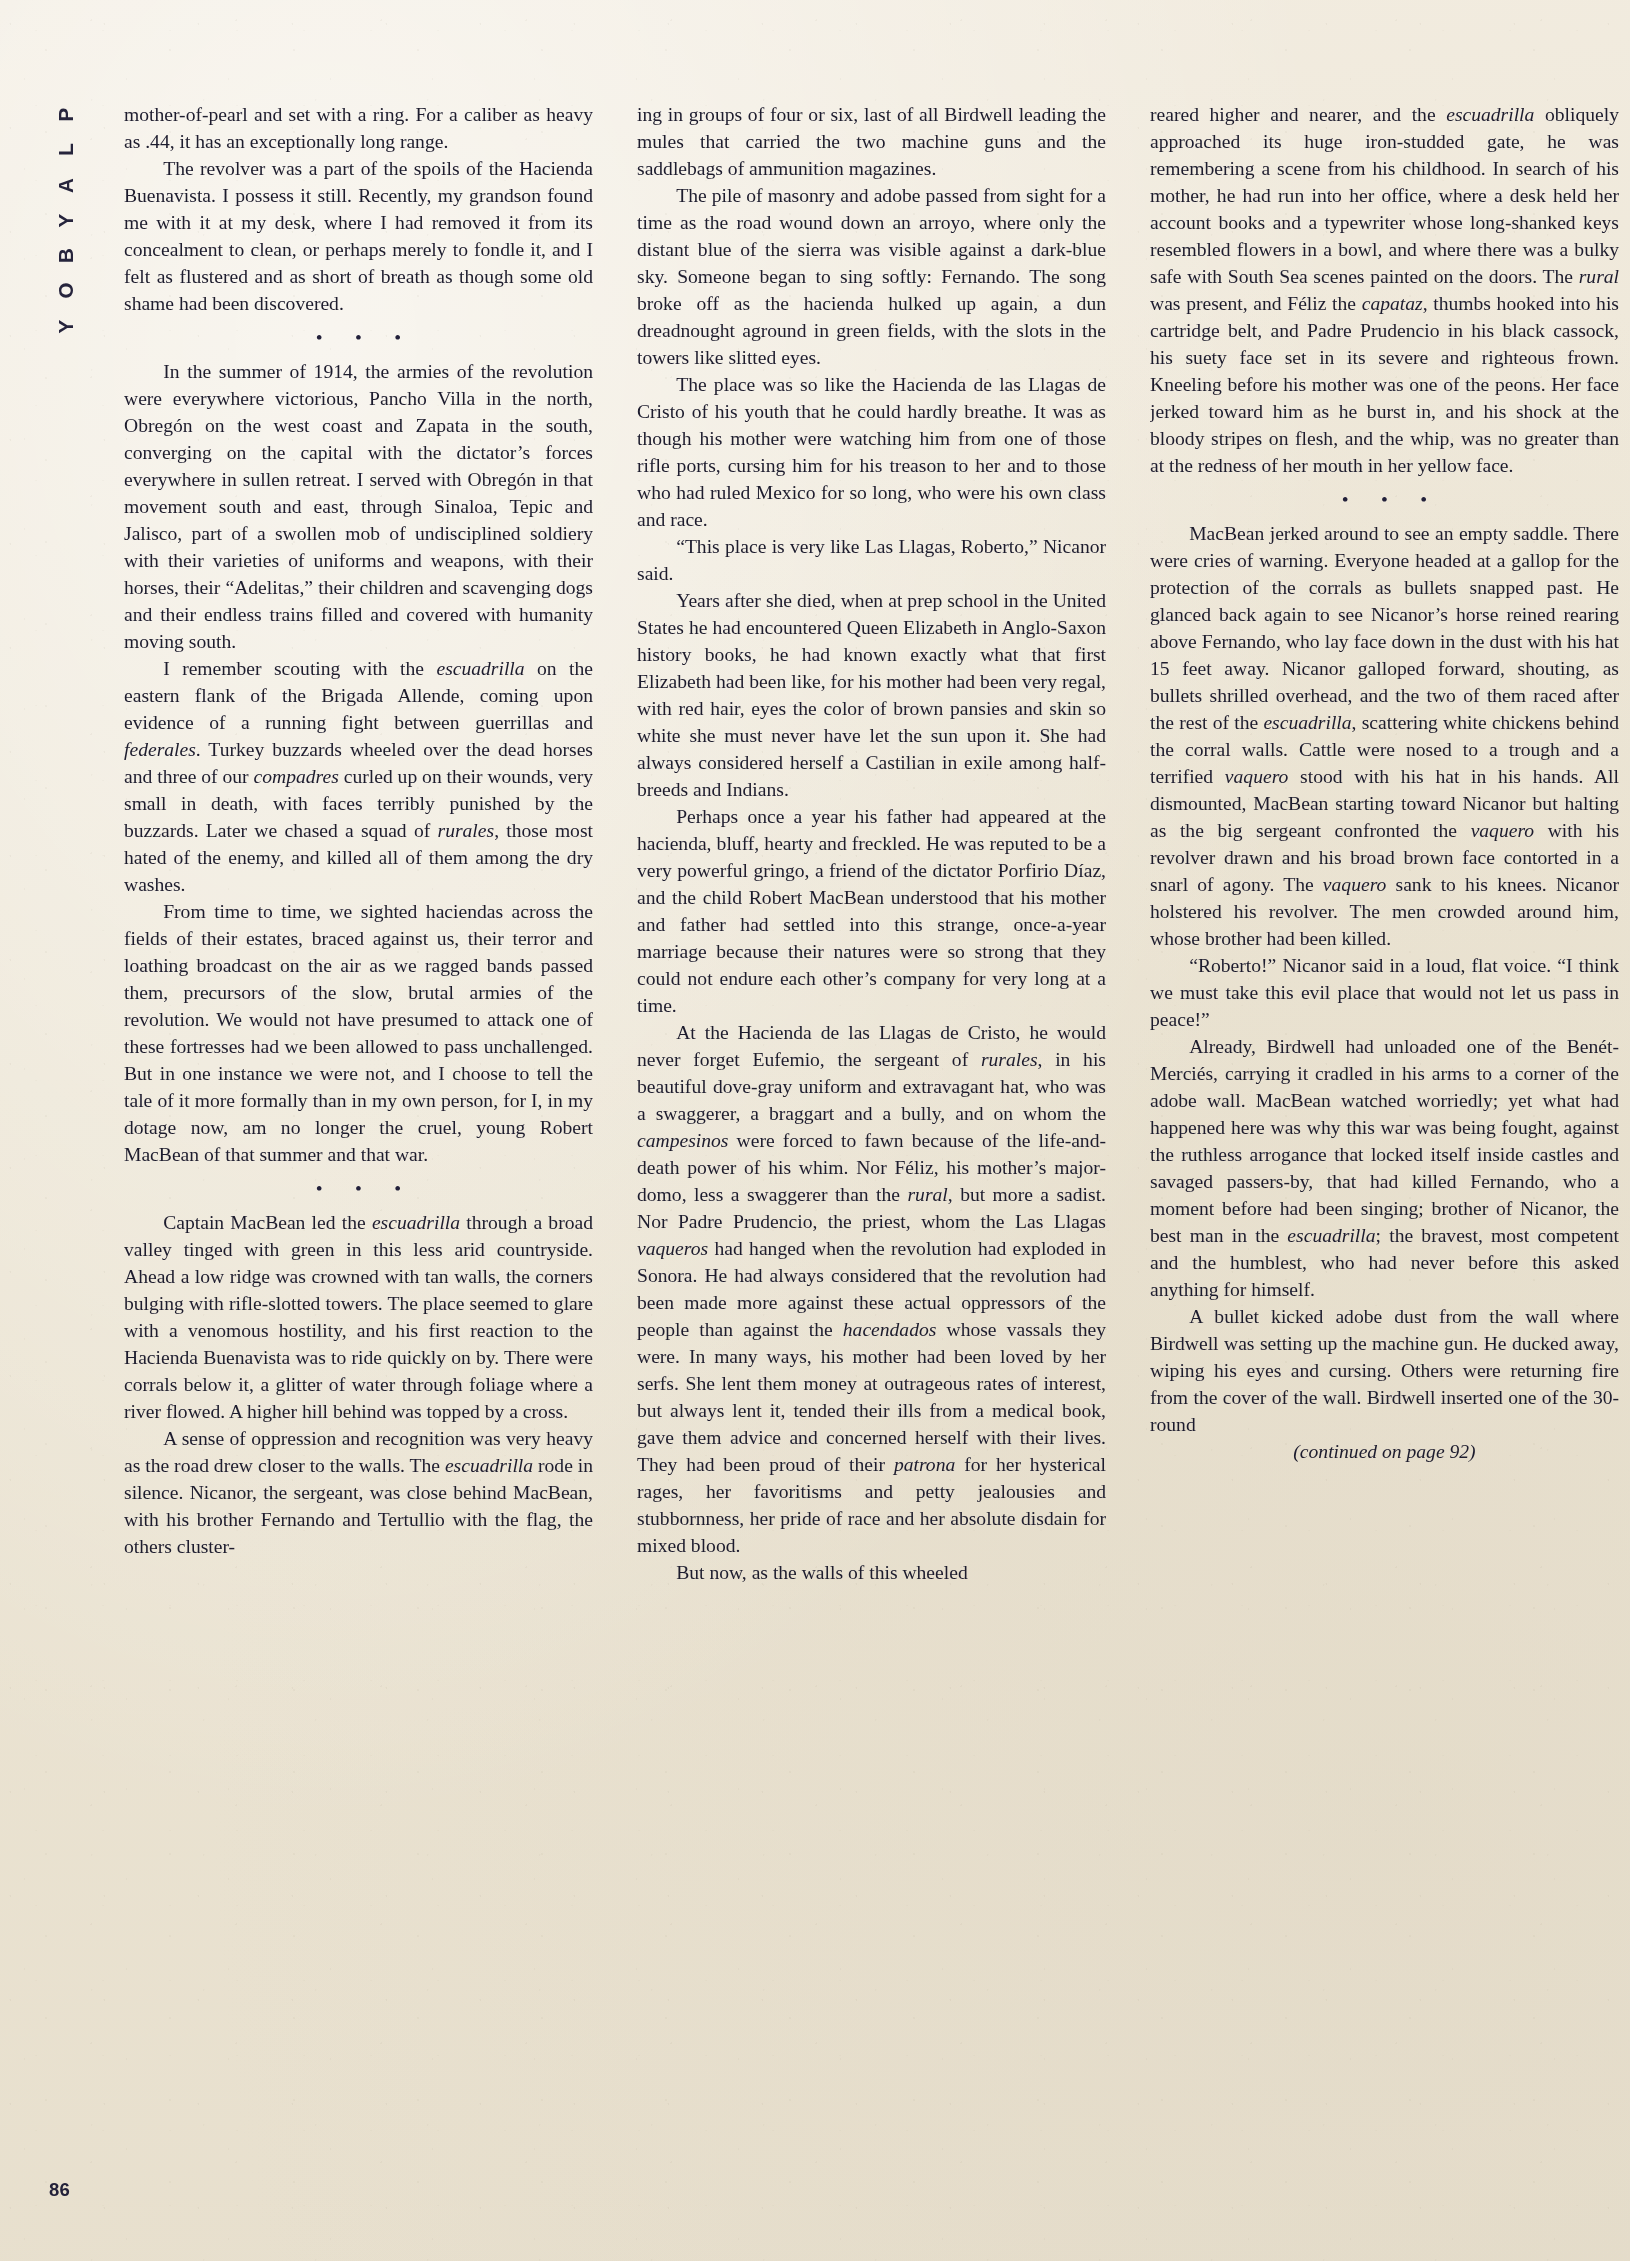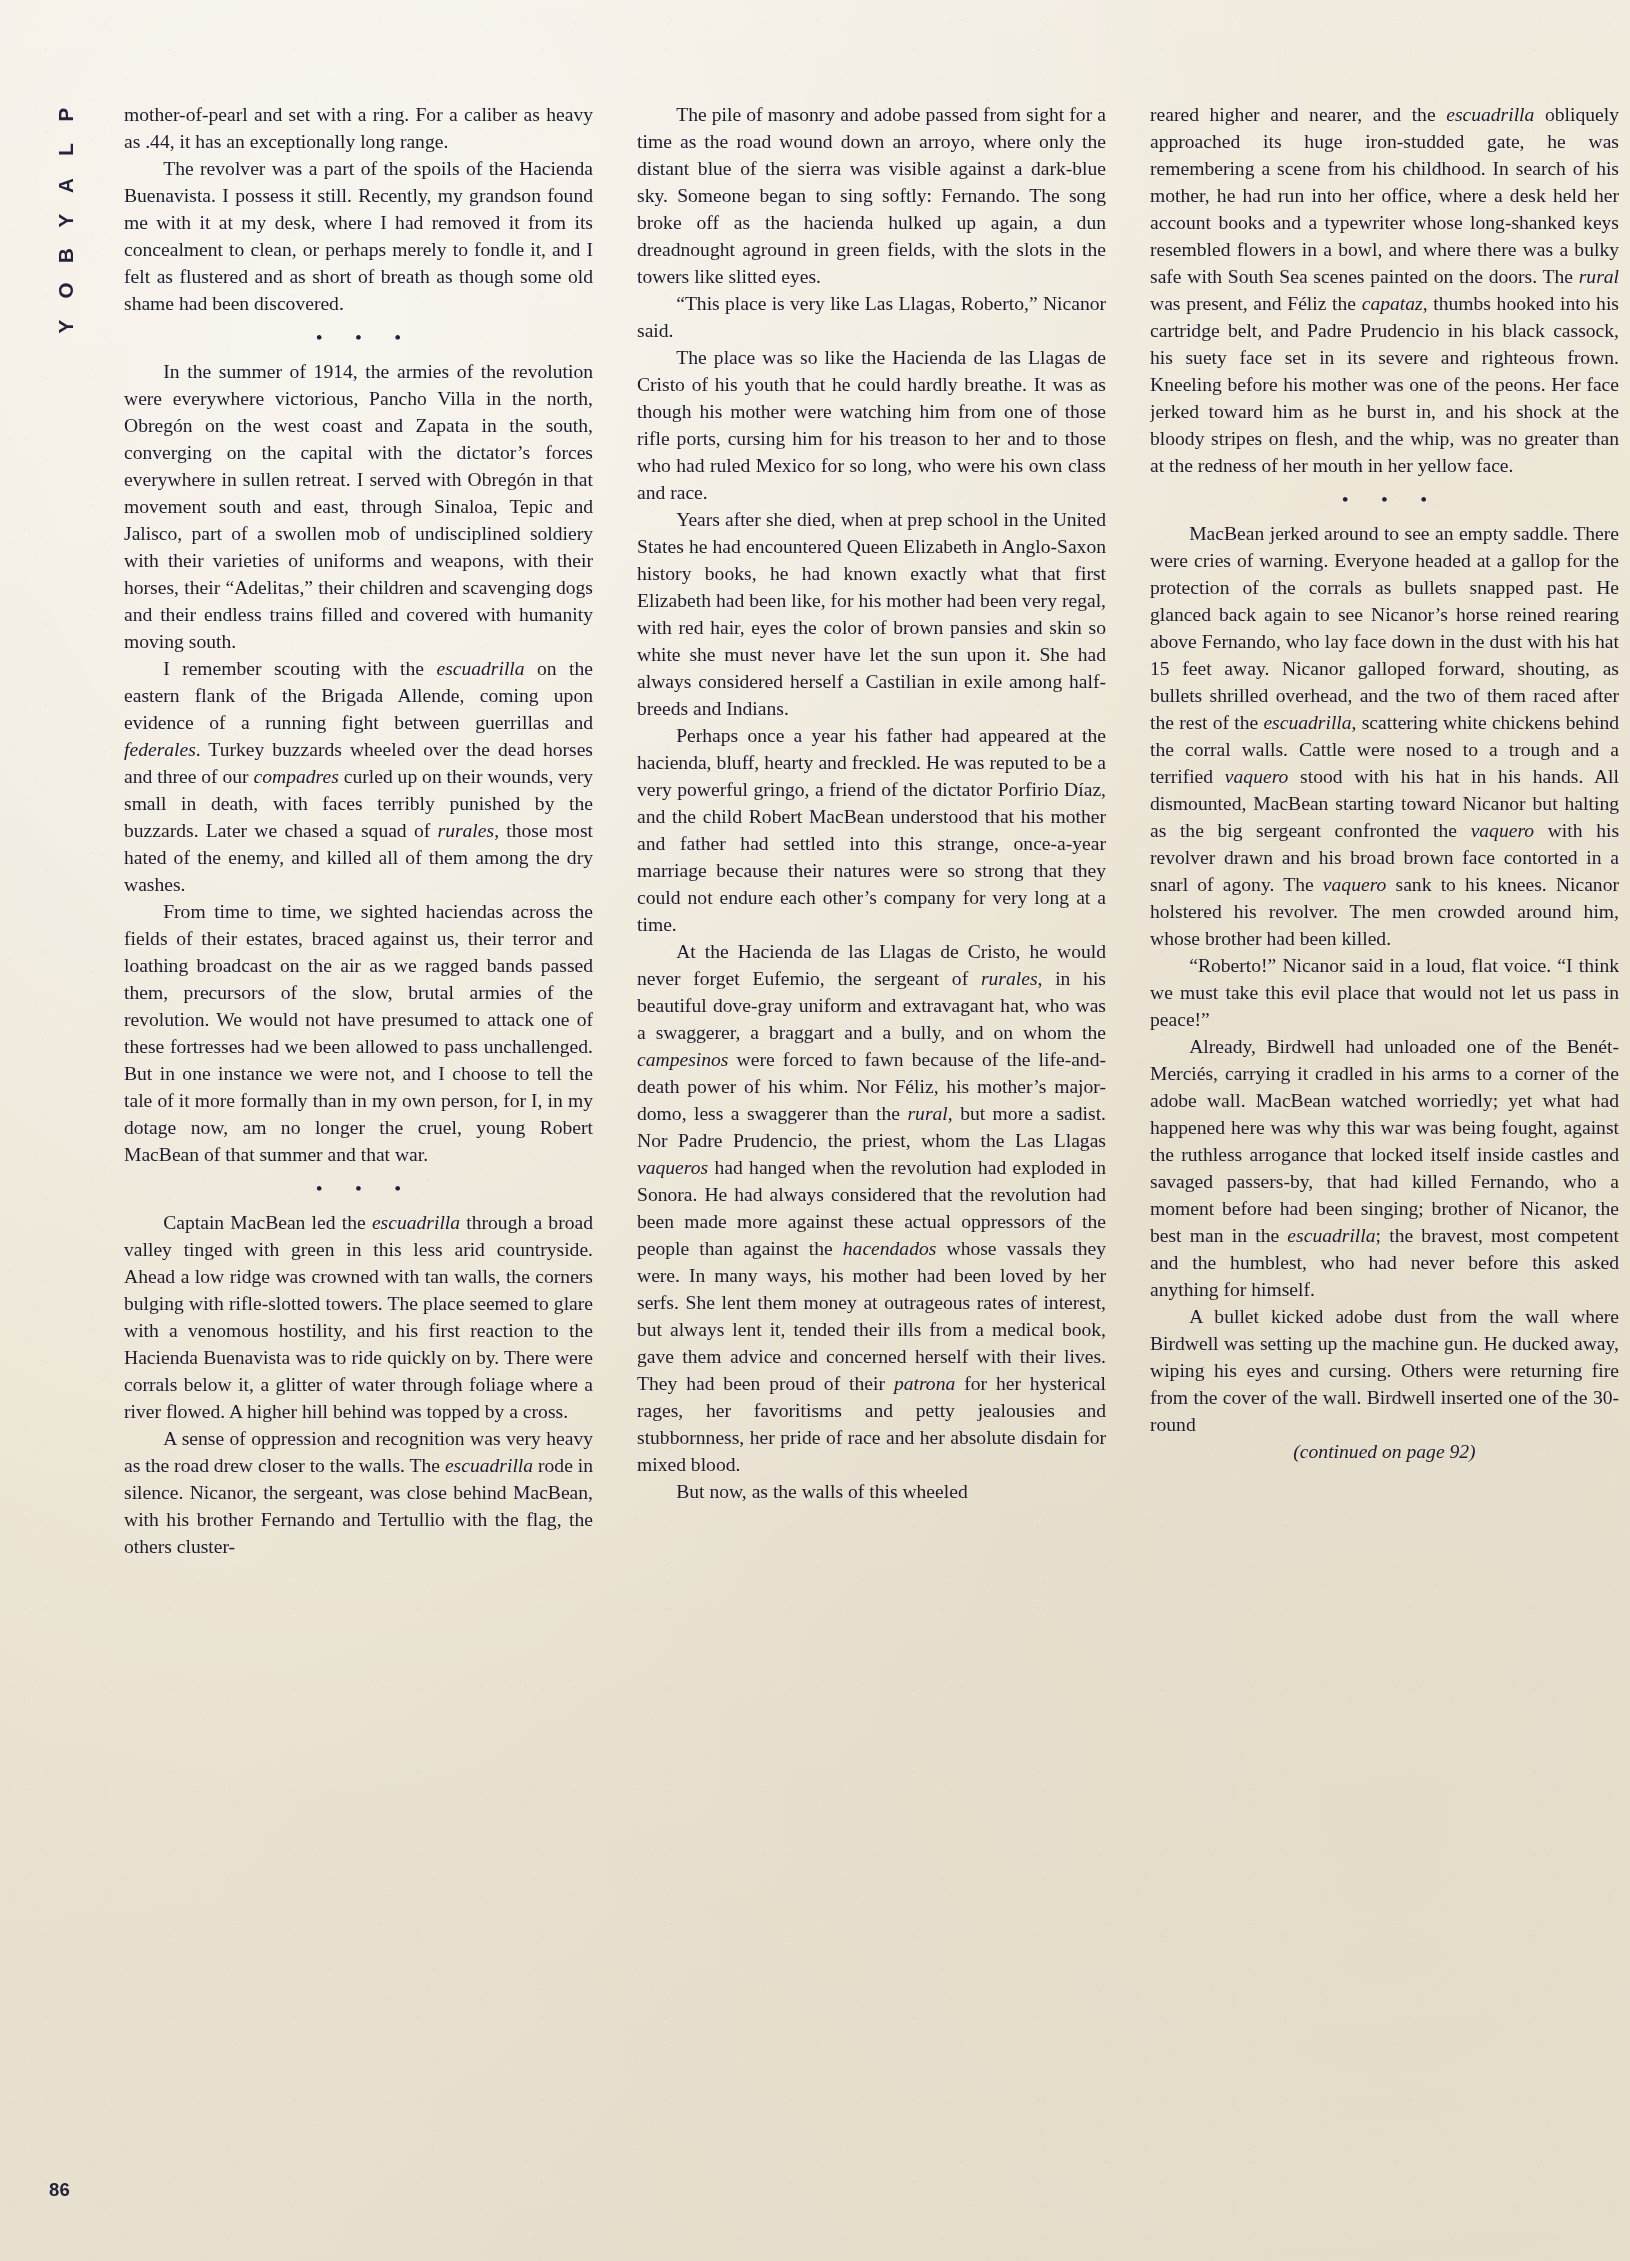--- a/index.html
+++ b/index.html
@@ -154,23 +154,24 @@
         <p><span>The revolver was a part of the spoils of the Hacienda Buenavista. I possess it still. Recently, my grandson found me with it at my desk, where I had removed it from its concealment to clean, or perhaps merely to fondle it, and I felt as flustered and as short of breath as though some old shame had been discovered.</span></p>
         <span class="dots">• • •</span>
         <p><span>In the summer of 1914, the armies of the revolution were everywhere victorious, Pancho Villa in the north, Obregón on the west coast and Zapata in the south, converging on the capital with the dictator’s forces everywhere in sullen retreat. I served with Obregón in that movement south and east, through Sinaloa, Tepic and Jalisco, part of a swollen mob of undisciplined soldiery with their varieties of uniforms and weapons, with their horses, their “Adelitas,” their children and scavenging dogs and their endless trains filled and covered with humanity moving south.</span></p>
         <p><span>I remember scouting with the </span><em>escuadrilla</em><span> on the eastern flank of the Brigada Allende, coming upon evidence of a running fight between guerrillas and </span><em>federales</em><span>. Turkey buzzards wheeled over the dead horses and three of our </span><em>compadres</em><span> curled up on their wounds, very small in death, with faces terribly punished by the buzzards. Later we chased a squad of </span><em>rurales</em><span>, those most hated of the enemy, and killed all of them among the dry washes.</span></p>
         <p><span>From time to time, we sighted haciendas across the fields of their estates, braced against us, their terror and loathing broadcast on the air as we ragged bands passed them, precursors of the slow, brutal armies of the revolution. We would not have presumed to attack one of these fortresses had we been allowed to pass unchallenged. But in one instance we were not, and I choose to tell the tale of it more formally than in my own person, for I, in my dotage now, am no longer the cruel, young Robert MacBean of that summer and that war.</span></p>
         <span class="dots">• • •</span>
         <p><span>Captain MacBean led the </span><em>escuadrilla</em><span> through a broad valley tinged with green in this less arid countryside. Ahead a low ridge was crowned with tan walls, the corners bulging with rifle-slotted towers. The place seemed to glare with a venomous hostility, and his first reaction to the Hacienda Buenavista was to ride quickly on by. There were corrals below it, a glitter of water through foliage where a river flowed. A higher hill behind was topped by a cross.</span></p>
         <p><span>A sense of oppression and recognition was very heavy as the road drew closer to the walls. The </span><em>escuadrilla</em><span> rode in silence. Nicanor, the sergeant, was close behind MacBean, with his brother Fernando and Tertullio with the flag, the others cluster-</span></p>
       </div>
     <div class="col" id="col-1">
+        <p class="cont"><span>ing in groups of four or six, last of all Birdwell leading the mules that carried the two machine guns and the saddlebags of ammunition magazines.</span></p>
         <p><span>The pile of masonry and adobe passed from sight for a time as the road wound down an arroyo, where only the distant blue of the sierra was visible against a dark-blue sky. Someone began to sing softly: Fernando. The song broke off as the hacienda hulked up again, a dun dreadnought aground in green fields, with the slots in the towers like slitted eyes.</span></p>
+        <p><span>The place was so like the Hacienda de las Llagas de Cristo of his youth that he could hardly breathe. It was as though his mother were watching him from one of those rifle ports, cursing him for his treason to her and to those who had ruled Mexico for so long, who were his own class and race.</span></p>
         <p><span>“This place is very like Las Llagas, Roberto,” Nicanor said.</span></p>
-        <p><span>The place was so like the Hacienda de las Llagas de Cristo of his youth that he could hardly breathe. It was as though his mother were watching him from one of those rifle ports, cursing him for his treason to her and to those who had ruled Mexico for so long, who were his own class and race.</span></p>
         <p><span>Years after she died, when at prep school in the United States he had encountered Queen Elizabeth in Anglo-Saxon history books, he had known exactly what that first Elizabeth had been like, for his mother had been very regal, with red hair, eyes the color of brown pansies and skin so white she must never have let the sun upon it. She had always considered herself a Castilian in exile among half-breeds and Indians.</span></p>
         <p><span>Perhaps once a year his father had appeared at the hacienda, bluff, hearty and freckled. He was reputed to be a very powerful gringo, a friend of the dictator Porfirio Díaz, and the child Robert MacBean understood that his mother and father had settled into this strange, once-a-year marriage because their natures were so strong that they could not endure each other’s company for very long at a time.</span></p>
         <p><span>At the Hacienda de las Llagas de Cristo, he would never forget Eufemio, the sergeant of </span><em>rurales</em><span>, in his beautiful dove-gray uniform and extravagant hat, who was a swaggerer, a braggart and a bully, and on whom the </span><em>campesinos</em><span> were forced to fawn because of the life-and-death power of his whim. Nor Féliz, his mother’s major-domo, less a swaggerer than the </span><em>rural</em><span>, but more a sadist. Nor Padre Prudencio, the priest, whom the Las Llagas </span><em>vaqueros</em><span> had hanged when the revolution had exploded in Sonora. He had always considered that the revolution had been made more against these actual oppressors of the people than against the </span><em>hacendados</em><span> whose vassals they were. In many ways, his mother had been loved by her serfs. She lent them money at outrageous rates of interest, but always lent it, tended their ills from a medical book, gave them advice and concerned herself with their lives. They had been proud of their </span><em>patrona</em><span> for her hysterical rages, her favoritisms and petty jealousies and stubbornness, her pride of race and her absolute disdain for mixed blood.</span></p>
         <p><span>But now, as the walls of this wheeled</span></p>
       </div>
     <div class="col" id="col-2">
         <p class="cont"><span>reared higher and nearer, and the </span><em>escuadrilla</em><span> obliquely approached its huge iron-studded gate, he was remembering a scene from his childhood. In search of his mother, he had run into her office, where a desk held her account books and a typewriter whose long-shanked keys resembled flowers in a bowl, and where there was a bulky safe with South Sea scenes painted on the doors. The </span><em>rural</em><span> was present, and Féliz the </span><em>capataz</em><span>, thumbs hooked into his cartridge belt, and Padre Prudencio in his black cassock, his suety face set in its severe and righteous frown. Kneeling before his mother was one of the peons. Her face jerked toward him as he burst in, and his shock at the bloody stripes on flesh, and the whip, was no greater than at the redness of her mouth in her yellow face.</span></p>
         <span class="dots">• • •</span>
         <p><span>MacBean jerked around to see an empty saddle. There were cries of warning. Everyone headed at a gallop for the protection of the corrals as bullets snapped past. He glanced back again to see Nicanor’s horse reined rearing above Fernando, who lay face down in the dust with his hat 15 feet away. Nicanor galloped forward, shouting, as bullets shrilled overhead, and the two of them raced after the rest of the </span><em>escuadrilla</em><span>, scattering white chickens behind the corral walls. Cattle were nosed to a trough and a terrified </span><em>vaquero</em><span> stood with his hat in his hands. All dismounted, MacBean starting toward Nicanor but halting as the big sergeant confronted the </span><em>vaquero</em><span> with his revolver drawn and his broad brown face contorted in a snarl of agony. The </span><em>vaquero</em><span> sank to his knees. Nicanor holstered his revolver. The men crowded around him, whose brother had been killed.</span></p>
         <p><span>“Roberto!” Nicanor said in a loud, flat voice. “I think we must take this evil place that would not let us pass in peace!”</span></p>

